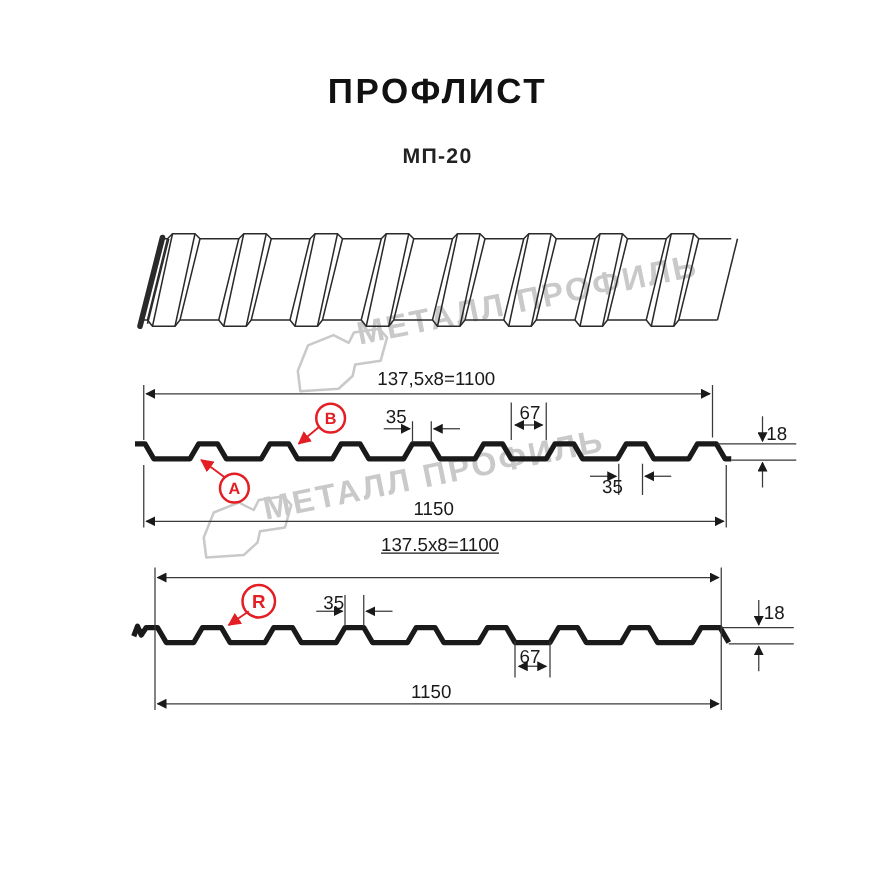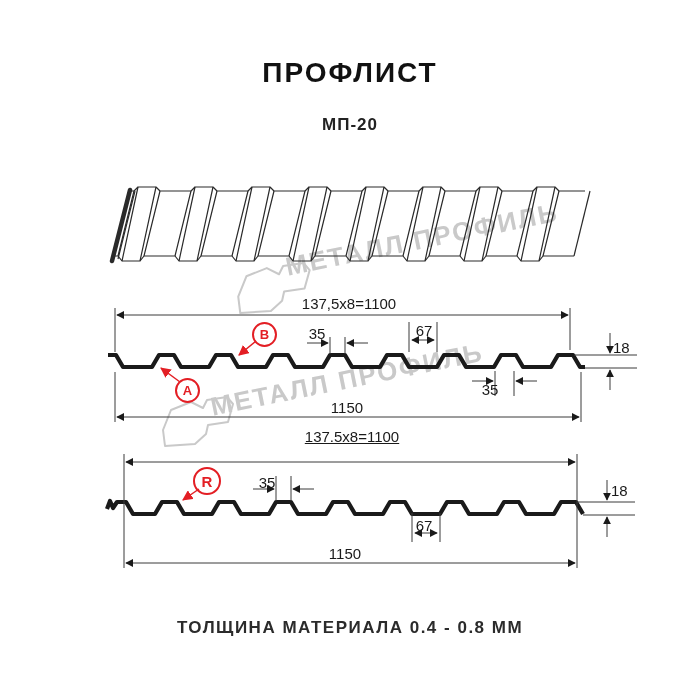--- a/index.html
+++ b/index.html
@@ -121,14 +121,13 @@
   <div id="tag-a" class="abs tag">А</div>
   <div id="tag-b" class="abs tag">В</div>
 
   <div class="abs ctr dim lbl" style="left:352px;top:428px;text-decoration:underline;">137.5x8=1100</div>
   <div class="abs ctr dim lbl" style="left:267px;top:474px;">35</div>
   <div class="abs ctr dim lbl" style="left:424px;top:517px;">67</div>
   <div class="abs dim lbl" style="left:611px;top:482px;">18</div>
   <div class="abs ctr dim lbl" style="left:345px;top:545px;">1150</div>
   <div id="tag-r" class="abs tag">R</div>
 
-  <div id="footer-note" class="abs ctr">ТОЛЩИНА МАТЕРИАЛА 0.4 - 0.8 ММ</div>
 </div>
 
 </body></html>

